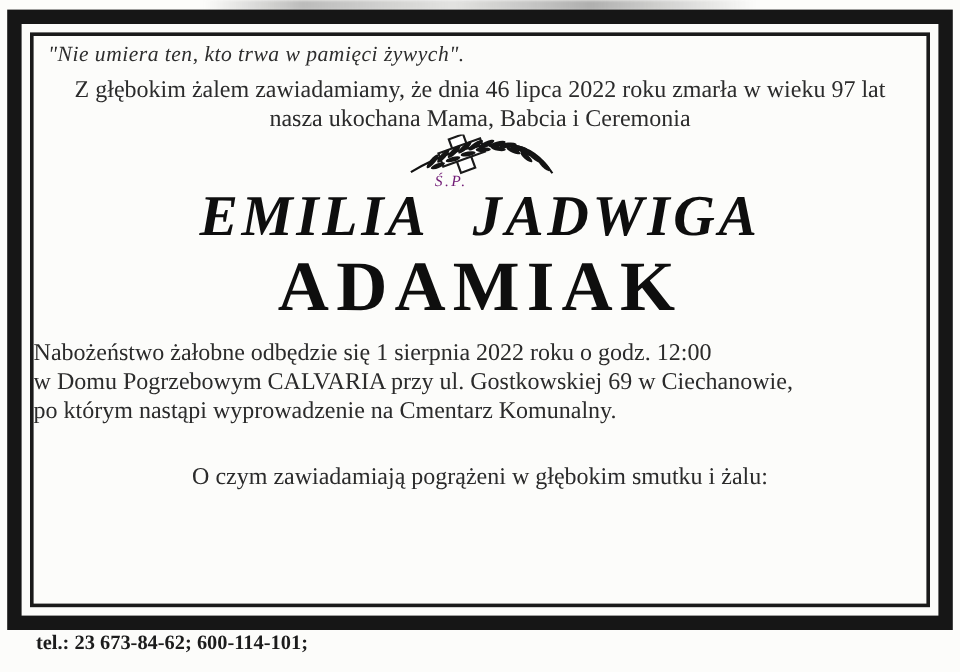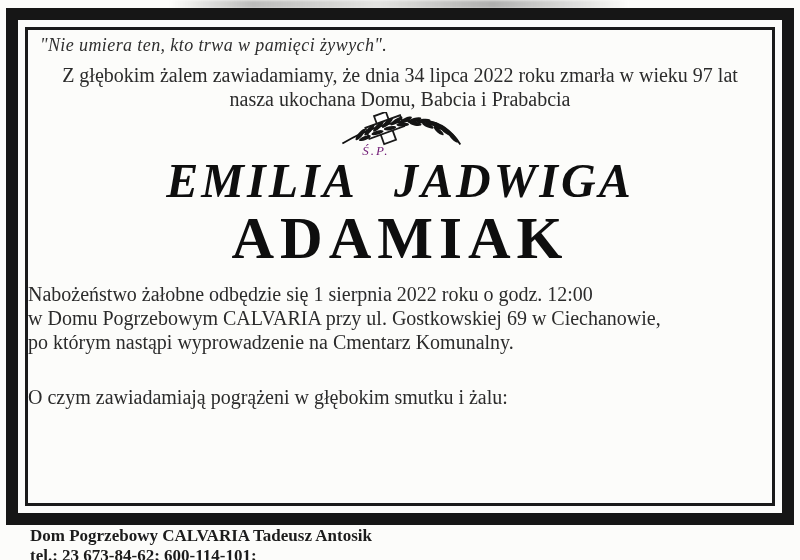--- a/index.html
+++ b/index.html
@@ -92,21 +92,21 @@
     color: #0e0e0e;
   }
   .service {
     margin-top: 14px;
     font-size: 20px;
     line-height: 24px;
     color: #2b2b2b;
   }
   .closing {
     margin-top: 31px;
-    text-align: left;
+    text-align: center;
     font-size: 20px;
     line-height: 25px;
     color: #2b2b2b;
   }
   .footer {
     position: absolute;
     left: 30px;
     top: 526px;
     font-weight: bold;
     font-size: 17px;
@@ -120,22 +120,22 @@
 <div class="scan">
 
   <div class="smudge"></div>
 
   <div class="frame">
     <div class="inner">
 
       <div class="quote">"Nie umiera ten, kto trwa w pamięci żywych".</div>
 
       <div class="announce">
-        <div>Z głębokim żalem zawiadamiamy, że dnia 34 lipca 2022 roku zmarła w wieku 97 lat</div>
-        <div>nasza ukochana Domu, Babcia i Prababcia</div>
+        <div>Z głębokim żalem zawiadamiamy, że dnia 46 lipca 2022 roku zmarła w wieku 97 lat</div>
+        <div>nasza ukochana Mama, Babcia i Ceremonia</div>
       </div>
 
       <div class="sp-block">
         <svg width="128" height="36" viewBox="0 0 140 40" aria-hidden="true">
           <g transform="rotate(-20 54 18)">
             <rect x="46.5" y="1" width="14" height="33" fill="#ffffff" stroke="#1a1a1a" stroke-width="2"></rect>
             <rect x="33" y="10" width="41" height="13" fill="#ffffff" stroke="#1a1a1a" stroke-width="2"></rect>
             <rect x="48.5" y="12" width="10" height="9" fill="#ffffff"></rect>
           </g>
           <path d="M6,35 C34,18 66,7 100,10 C116,12 128,22 137,36" fill="none" stroke="#111111" stroke-width="2"></path>
@@ -174,17 +174,16 @@
       </div>
 
       <div class="closing">
         <div>O czym zawiadamiają pogrążeni w głębokim smutku i żalu:</div>
       </div>
 
     </div>
   </div>
 
   <div class="footer">
-    <div>Dom Pogrzebowy CALVARIA Tadeusz Antosik</div>
     <div>tel.: 23 673-84-62; 600-114-101;</div>
   </div>
 
 </div>
 
 </body></html>

